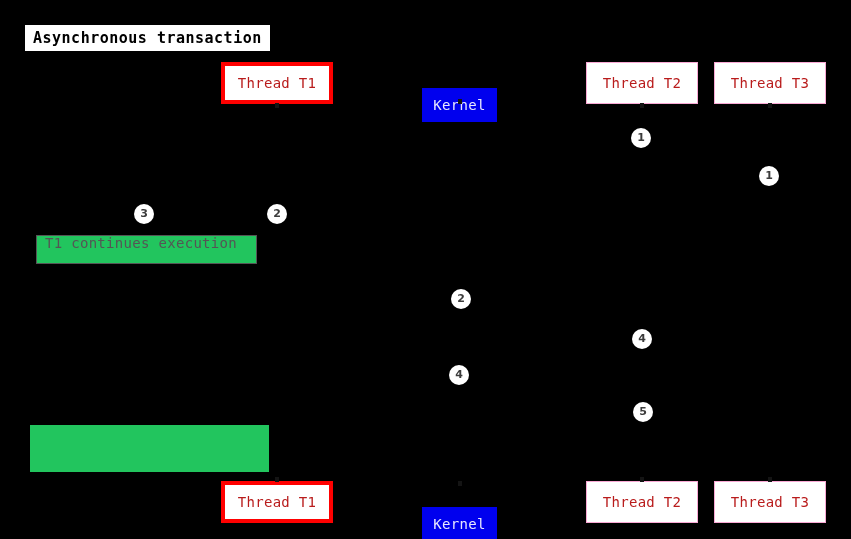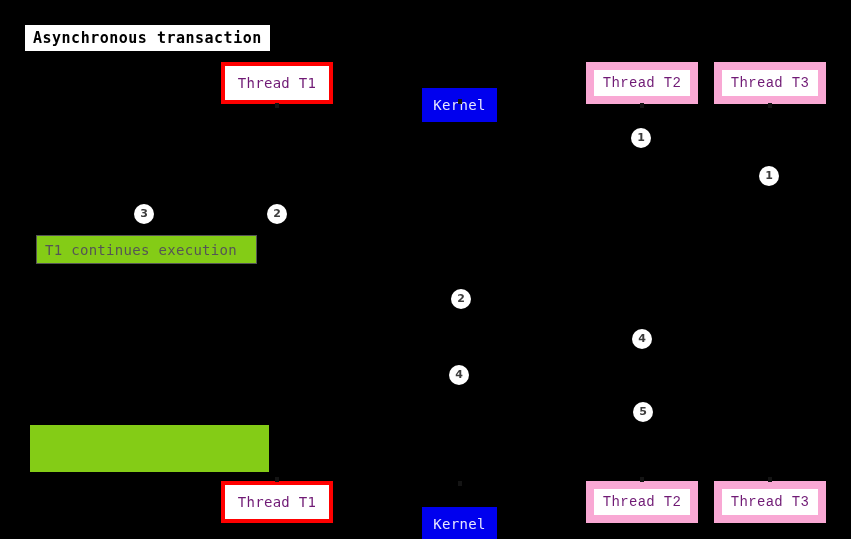--- a/index.html
+++ b/index.html
@@ -29,60 +29,59 @@
     padding: 6px 8px 7px 8px;
     white-space: nowrap;
     box-sizing: border-box;
   }
 
   
   .node {
     position: absolute;
     box-sizing: border-box;
     background: #ffffff;
-    color: #701a75;
+    color: #b91c1c;
     font-size: 14px;
     line-height: 1;
     letter-spacing: 0.3px;
     white-space: nowrap;
     display: flex;
     align-items: center;
     justify-content: center;
     text-align: center;
   }
   .node.red    { border: 4px solid #ff0000; }
-  .node.blue   { border: 8px solid #f9a8d4; font-family: Liberation Mono, monospace; }
+  .node.blue   { border: 1px solid #f9a8d4; }
   .node.kernel {
     background: #0000ee;
     border: none;
     color: #e8e8ff;
     margin-top: 22px;
   }
 
   
   .nub {
     position: absolute;
     width: 4px;
     height: 5px;
     background: #141414;
   }
 
   
   .note {
     position: absolute;
     box-sizing: border-box;
-    background: #84cc16;
+    background: #22c55e;
     border: 1px solid #555555;
     color: #555555;
     font-size: 14px;
     line-height: 1;
     letter-spacing: 0.3px;
     white-space: nowrap;
     display: flex;
-    align-items: center;
     padding-left: 8px;
   }
   .note.blank {
     border: none;
     padding-left: 0;
   }
 
   
   .badge {
     position: absolute;

